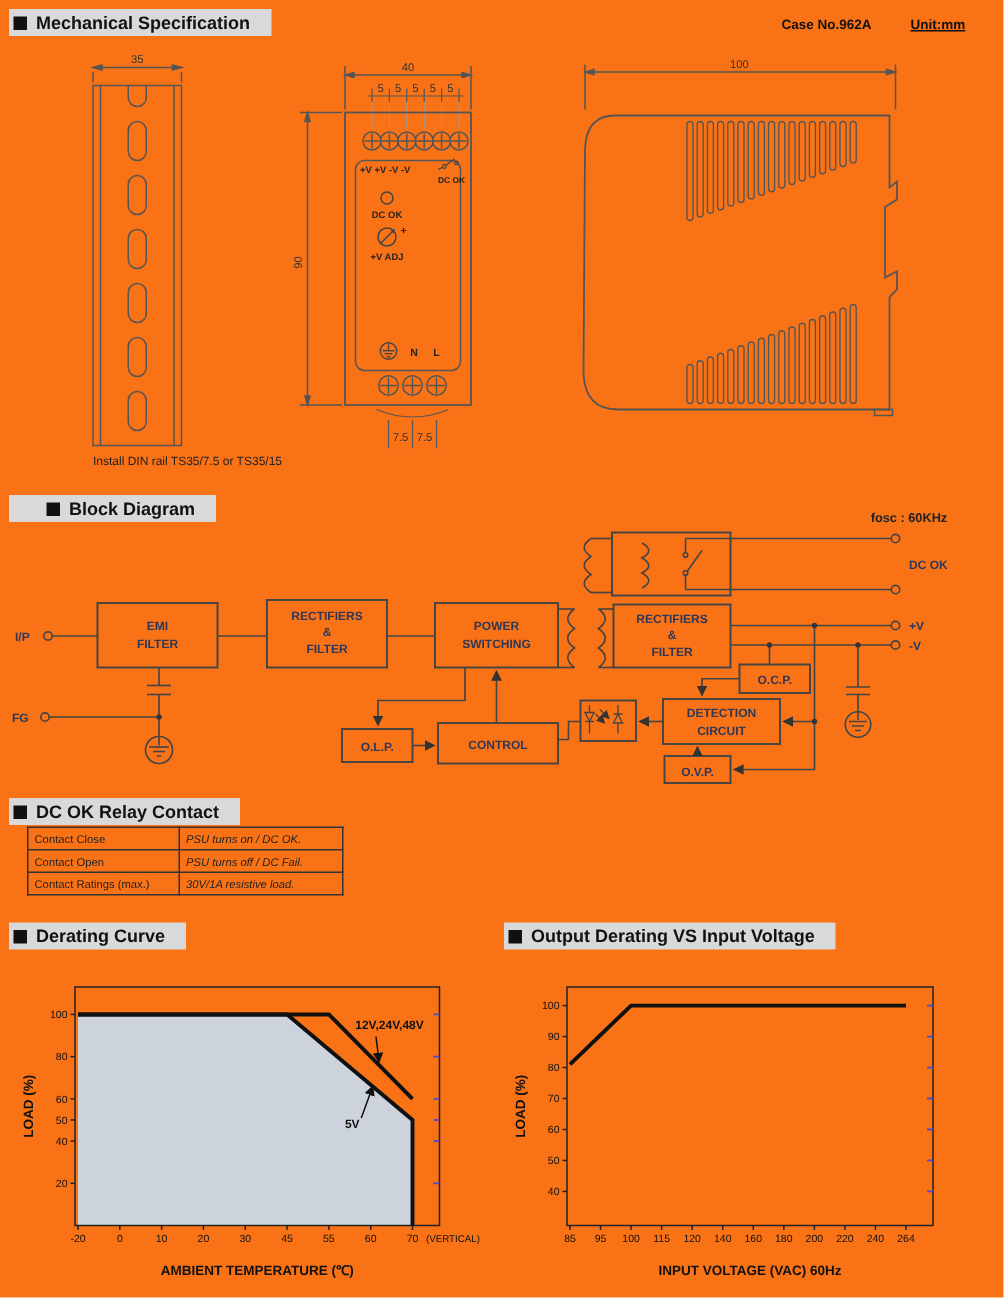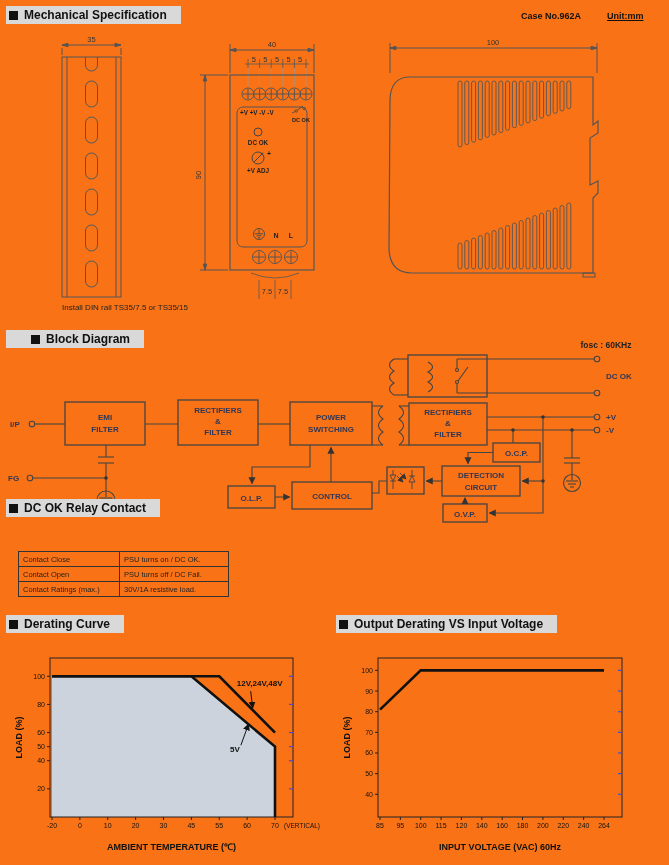--- a/index.html
+++ b/index.html
@@ -19,21 +19,21 @@
   .fls{font:600 5.6px "Liberation Sans",sans-serif;fill:#222;}
   .flm{font:600 7px "Liberation Sans",sans-serif;fill:#222;}
   .tick{font:7px "Liberation Sans",sans-serif;fill:#111;}
   .small{font:6.5px "Liberation Sans",sans-serif;fill:#111;}
   .ann{font:bold 8px "Liberation Sans",sans-serif;fill:#111;}
   .axis{font:bold 9px "Liberation Sans",sans-serif;fill:#111;}
   #relay-table{position:absolute;left:18px;top:551px;border-collapse:collapse;border:1.5px solid #333;}
   #relay-table td{border:1px solid #333;font:7.5px "Liberation Sans",sans-serif;color:#222;
                   padding:0 4px;height:14px;vertical-align:middle;}
   #relay-table td.c1{width:92px;}
-  #relay-table td.c2{width:100px;}
+  #relay-table td.c2{width:100px;font-style:italic;}
 </style>
 </head>
 <body>
 
 <div id="page">
 
   <div class="hdr" style="left:6px;top:6px;">
     <span class="sq"></span>
     <span>Mechanical Specification</span>
   </div>
@@ -337,21 +337,21 @@
     <text class="bt" x="481" y="142" text-anchor="middle">DETECTION</text>
     <text class="bt" x="481" y="154" text-anchor="middle">CIRCUIT</text>
     <text class="bt" x="465" y="181" text-anchor="middle">O.V.P.</text>
     <text class="bt" x="332" y="163" text-anchor="middle">CONTROL</text>
     <text class="bt" x="251.5" y="164.5" text-anchor="middle">O.L.P.</text>
     <text class="bt" x="606" y="43">DC OK</text>
     <text class="bt" x="606" y="84">+V</text>
     <text class="bt" x="606" y="97">-V</text>
   </svg>
 
-  <div class="hdr" style="left:6px;top:499px;">
+  <div class="hdr" style="left:6px;top:532px;">
     <span class="sq"></span>
     <span>DC OK Relay Contact</span>
   </div>
 
   <table id="relay-table">
     <tbody>
         <tr>
       <td class="c1">Contact Close</td>
       <td class="c2">PSU turns on / DC OK.</td>
     </tr>

